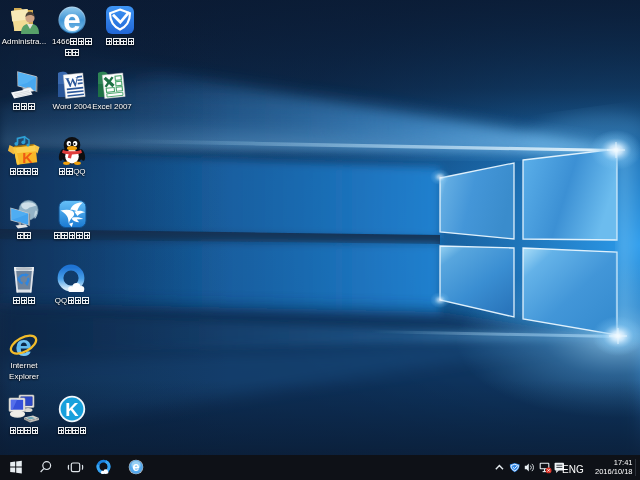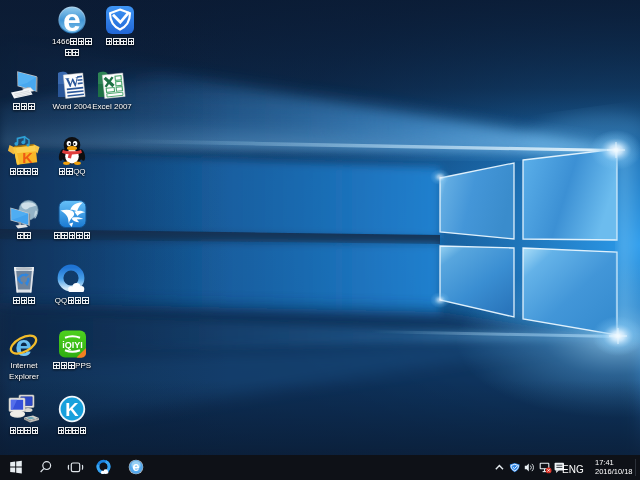--- a/index.html
+++ b/index.html
@@ -13,21 +13,21 @@
 background:
 linear-gradient(#fff,#fff) 0 0/6.5px 1px,
 linear-gradient(#fff,#fff) 0 6px/6.5px 1px,
 linear-gradient(#fff,#fff) 0 3px/6.5px 1px,
 linear-gradient(#fff,#fff) 0 0/1px 7px,
 linear-gradient(#fff,#fff) 5.5px 0/1px 7px,
 linear-gradient(#fff,#fff) 3px 1.5px/1px 4px;
 background-repeat:no-repeat;opacity:.93;
 filter:drop-shadow(0 1px 1px rgba(0,0,0,.85));}
 #bar{position:absolute;left:0;top:455px;width:640px;height:25px;background:#0e1117;}
-.clock{position:absolute;right:7px;top:4px;text-align:left;font-size:7.5px;line-height:8.5px;color:#fff;will-change:transform;}
+.clock{position:absolute;right:7px;top:4px;text-align:right;font-size:7.5px;line-height:8.5px;color:#fff;will-change:transform;}
 .eng{position:absolute;right:56px;top:8.5px;font-size:10px;color:#fff;will-change:transform;}
 </style></head>
 <body>
 <div id="desk">
 <svg id="wall" width="640" height="480" viewBox="0 0 640 480">
 <defs>
 <linearGradient id="base" x1="0" y1="0" x2="0" y2="1">
  <stop offset="0" stop-color="#0d2242"></stop>
  <stop offset="0.38" stop-color="#0f3a66"></stop>
  <stop offset="0.63" stop-color="#0e3660"></stop>
@@ -177,20 +177,32 @@
 <g stroke="#eaf7ff" stroke-width="1.1" opacity="0.75" filter="url(#b1)">
 <path d="M616,142 L616,158"></path>
         <path d="M607,150 L625,150"></path>
 <path d="M618,328 L618,344"></path>
         <path d="M609,336 L627,336"></path>
 </g>
 <ellipse cx="440" cy="177" rx="10" ry="8" fill="url(#spark)" opacity="0.7"></ellipse>
 <ellipse cx="440" cy="300" rx="10" ry="8" fill="url(#spark)" opacity="0.7"></ellipse>
 </svg>
 
+<div class="icon" style="left:0px;top:5px">
+<svg width="32" height="30" viewBox="0 0 32 30">
+<polygon points="6,3 13,3 15,5 25,5 25,26 6,26" fill="#d2ab52"></polygon>
+<polygon points="3,6 19.5,4 21.5,26 6.5,26" fill="#f2dc94"></polygon>
+<polygon points="3,6 19.5,4 20.5,14.5 4.2,16.5" fill="#f8eab8"></polygon>
+<path d="M13,29 C13,23 15,20 19,19 L25,19 C29,20 31,23 31,29 Z" fill="#57a169"></path>
+<path d="M19,19 L25,19 L22,24 Z" fill="#e8e4da"></path>
+<circle cx="22" cy="13" r="4.6" fill="#cfa384"></circle>
+<path d="M17.4,12 C17.5,8.5 19.5,6.8 22,6.8 C24.5,6.8 26.5,8.5 26.6,12 C25,10.5 24,10 22,10 C20,10 19,10.7 17.4,12 Z" fill="#4a4038"></path>
+</svg>
+<div class="lbl">Administra...</div>
+</div>
 
 <div class="icon" style="left:48px;top:5px">
 <svg width="32" height="30" viewBox="0 0 32 30">
 <defs>
 <linearGradient id="g2345a" x1="0" y1="0" x2="0" y2="1">
 <stop offset="0" stop-color="#b8d8ee"></stop>
             <stop offset="1" stop-color="#1c6cb0"></stop>
 </linearGradient>
 <linearGradient id="g2345b" x1="0" y1="0" x2="0" y2="1">
 <stop offset="0" stop-color="#8ec8ec"></stop>
@@ -398,37 +410,20 @@
             <stop offset="0.5" stop-color="#5cb8f0"></stop>
             <stop offset="1" stop-color="#8fd4f8"></stop>
 </linearGradient>
         </defs>
 <text x="16.5" y="27" font-size="30" font-weight="bold" fill="url(#gie)" text-anchor="middle" font-family="Liberation Sans">e</text>
 <ellipse cx="16.5" cy="15.6" rx="13.8" ry="7" fill="none" stroke="#f2bc2a" stroke-width="2.3" transform="rotate(-28 16.5 15.6)"></ellipse>
 </svg>
 <div class="lbl">Internet<br>Explorer</div>
 </div>
 
-<div class="icon" style="left:48px;top:329px">
-<svg width="32" height="30" viewBox="0 0 32 30">
-<defs>
-          <linearGradient id="gqy" x1="0" y1="0" x2="0" y2="1">
-<stop offset="0" stop-color="#4ed01e"></stop>
-            <stop offset="1" stop-color="#2fae12"></stop>
-</linearGradient>
-        </defs>
-<rect x="3" y="1.5" width="27" height="27" rx="6" fill="url(#gqy)"></rect>
-<polygon points="30,19 30,24.5 26,28.5 20.5,28.5" fill="#f28021"></polygon>
-<path d="M30,22 L30,24.5 C30,26.7 28.2,28.5 26,28.5 L21,28.5 Z" fill="#f28021"></path>
-<path d="M9,8.7 C13.5,6.9 19.5,6.9 24,8.7" fill="none" stroke="#ffffff" stroke-width="2"></path>
-<path d="M9,21.3 C13.5,23.1 19.5,23.1 24,21.3" fill="none" stroke="#ffffff" stroke-width="2"></path>
-<text x="16.5" y="18.5" font-size="9" font-weight="bold" fill="#ffffff" text-anchor="middle" font-family="Liberation Sans">iQIYI</text>
-</svg>
-<div class="lbl"><b class="c"></b><b class="c"></b><b class="c"></b><span>PPS</span></div>
-</div>
 
 <div class="icon" style="left:0px;top:394px">
 <svg width="34" height="30" viewBox="0 0 34 30">
 <rect x="12" y="1" width="15" height="12.5" rx="1" fill="#e9e7e0" stroke="#b8b6b0" stroke-width="0.6"></rect>
 <rect x="13.8" y="2.8" width="11.4" height="8.9" fill="#2e49c8"></rect>
 <rect x="13.8" y="2.8" width="11.4" height="8.9" fill="none" stroke="#1a2e8e" stroke-width="0.5"></rect>
 <ellipse cx="21" cy="16" rx="4.5" ry="2" fill="#dcdad4"></ellipse>
 <rect x="2" y="4" width="16" height="13.5" rx="1" fill="#edebe4" stroke="#b8b6b0" stroke-width="0.6"></rect>
 <rect x="3.8" y="5.8" width="12.4" height="9.9" fill="#3550da"></rect>
 <path d="M3.8,5.8 L10,5.8 L5.5,15.7 L3.8,15.7 Z" fill="#5c75ee" opacity="0.8"></path>

